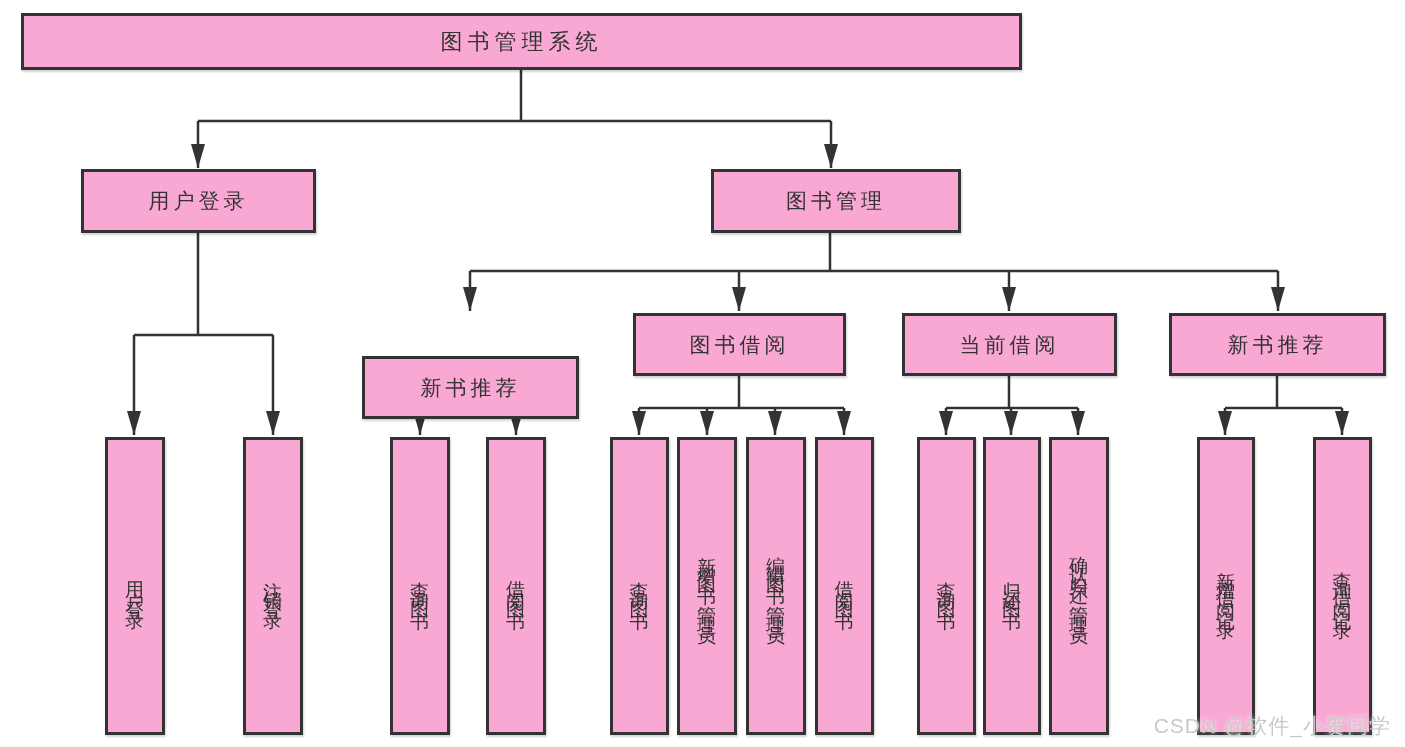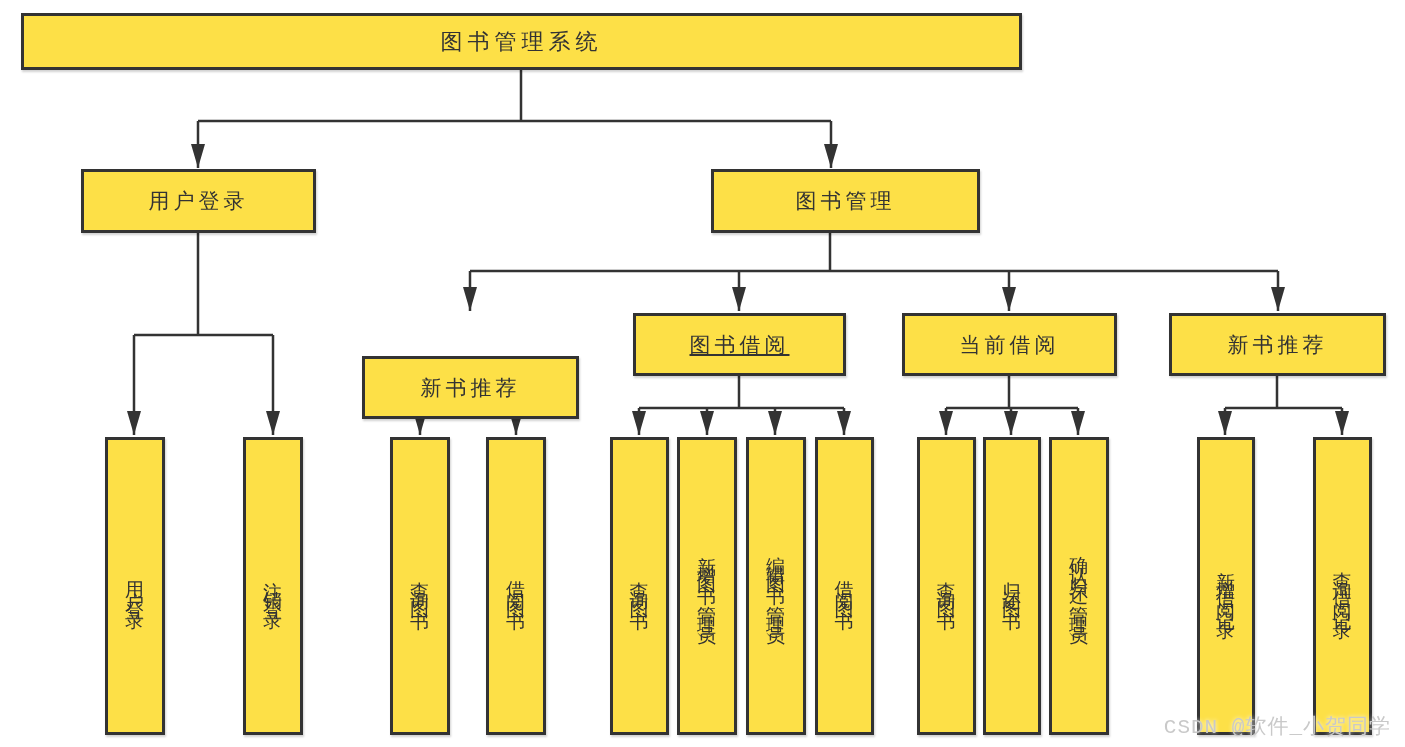--- a/index.html
+++ b/index.html
@@ -17,21 +17,21 @@
   }
   .connectors {
     position: absolute;
     left: 0;
     top: 0;
     z-index: 1;
   }
   .node {
     position: absolute;
     box-sizing: border-box;
-    background: #fde047;
+    background: #f9a8d4;
     border: 3px solid #333333;
     box-shadow: 1px 2px 2px rgba(0,0,0,0.18);
     color: #333333;
     display: flex;
     align-items: center;
     justify-content: center;
     z-index: 2;
     text-align: center;
   }
   .node-h .node-label {
@@ -53,21 +53,20 @@
   .watermark {
     position: absolute;
     right: 14px;
     bottom: 7px;
     font-size: 21px;
     letter-spacing: 1px;
     color: #c9c9c9;
     text-shadow: 0 0 4px rgba(255,255,255,0.9);
     z-index: 10;
     white-space: nowrap;
-    font-family: Liberation Mono, monospace;
   }
 </style>
 </head>
 <body>
 
 <div class="stage">
 
   <svg class="connectors" width="1405" height="747" viewBox="0 0 1405 747">
     <defs>
       <marker id="arrow" viewBox="0 0 26 16" markerWidth="26" markerHeight="16" refX="24" refY="8" orient="auto" markerUnits="userSpaceOnUse">
@@ -111,27 +110,27 @@
     </g>
   </svg>
 
   <div id="nodes">
       <div class="node node-h node-root" style="left: 21px; top: 13px; width: 1001px; height: 57px;">
         <span class="node-label">图书管理系统</span>
       </div>
       <div class="node node-h" style="left: 81px; top: 169px; width: 235px; height: 64px;">
         <span class="node-label">用户登录</span>
       </div>
-      <div class="node node-h" style="left: 711px; top: 169px; width: 269px; height: 64px;">
+      <div class="node node-h" style="left: 711px; top: 169px; width: 250px; height: 64px;">
         <span class="node-label">图书管理</span>
       </div>
       <div class="node node-h" style="left: 362px; top: 313px; width: 217px; height: 63px; margin-top: 43px;">
         <span class="node-label">新书推荐</span>
       </div>
-      <div class="node node-h" style="left: 633px; top: 313px; width: 213px; height: 63px; text-decoration: underline;">
+      <div class="node node-h" style="left: 633px; top: 313px; width: 213px; height: 63px;">
         <span class="node-label">图书借阅</span>
       </div>
       <div class="node node-h" style="left: 902px; top: 313px; width: 215px; height: 63px;">
         <span class="node-label">当前借阅</span>
       </div>
       <div class="node node-h" style="left: 1169px; top: 313px; width: 217px; height: 63px;">
         <span class="node-label">新书推荐</span>
       </div>
       <div class="node node-v" style="left: 105px; top: 437px; width: 60px; height: 298px;">
         <span class="node-label">用户登录</span>

